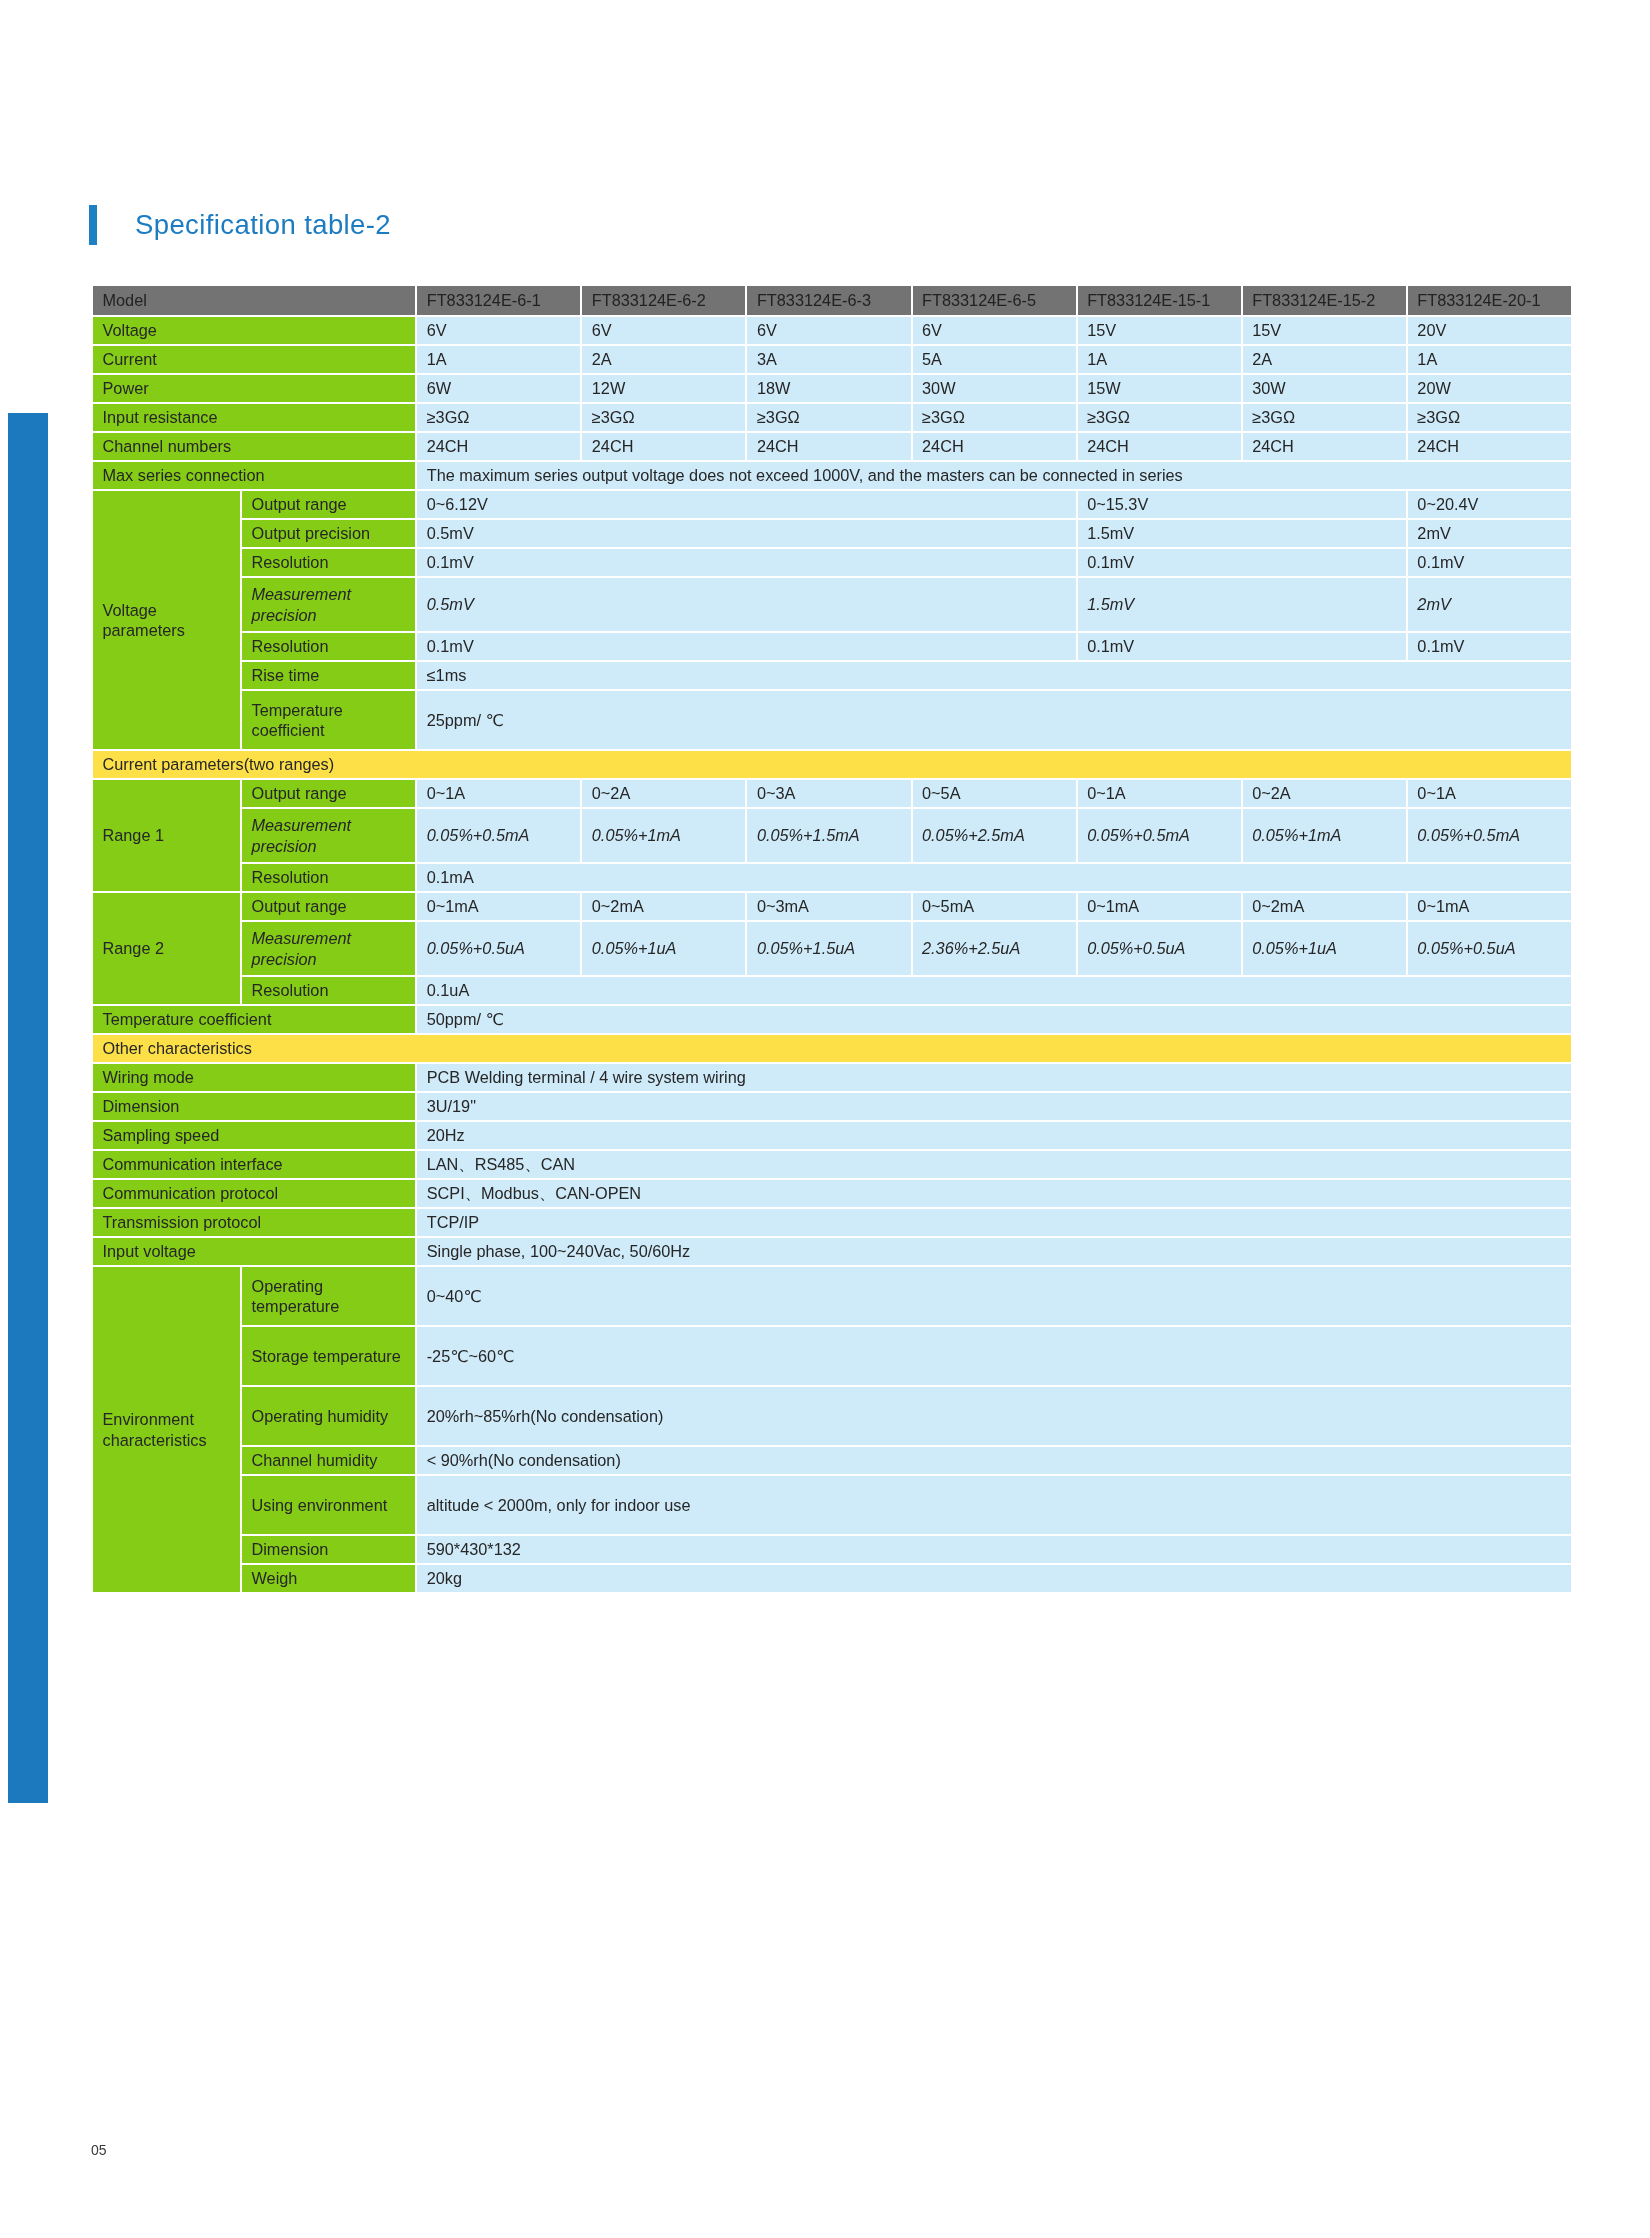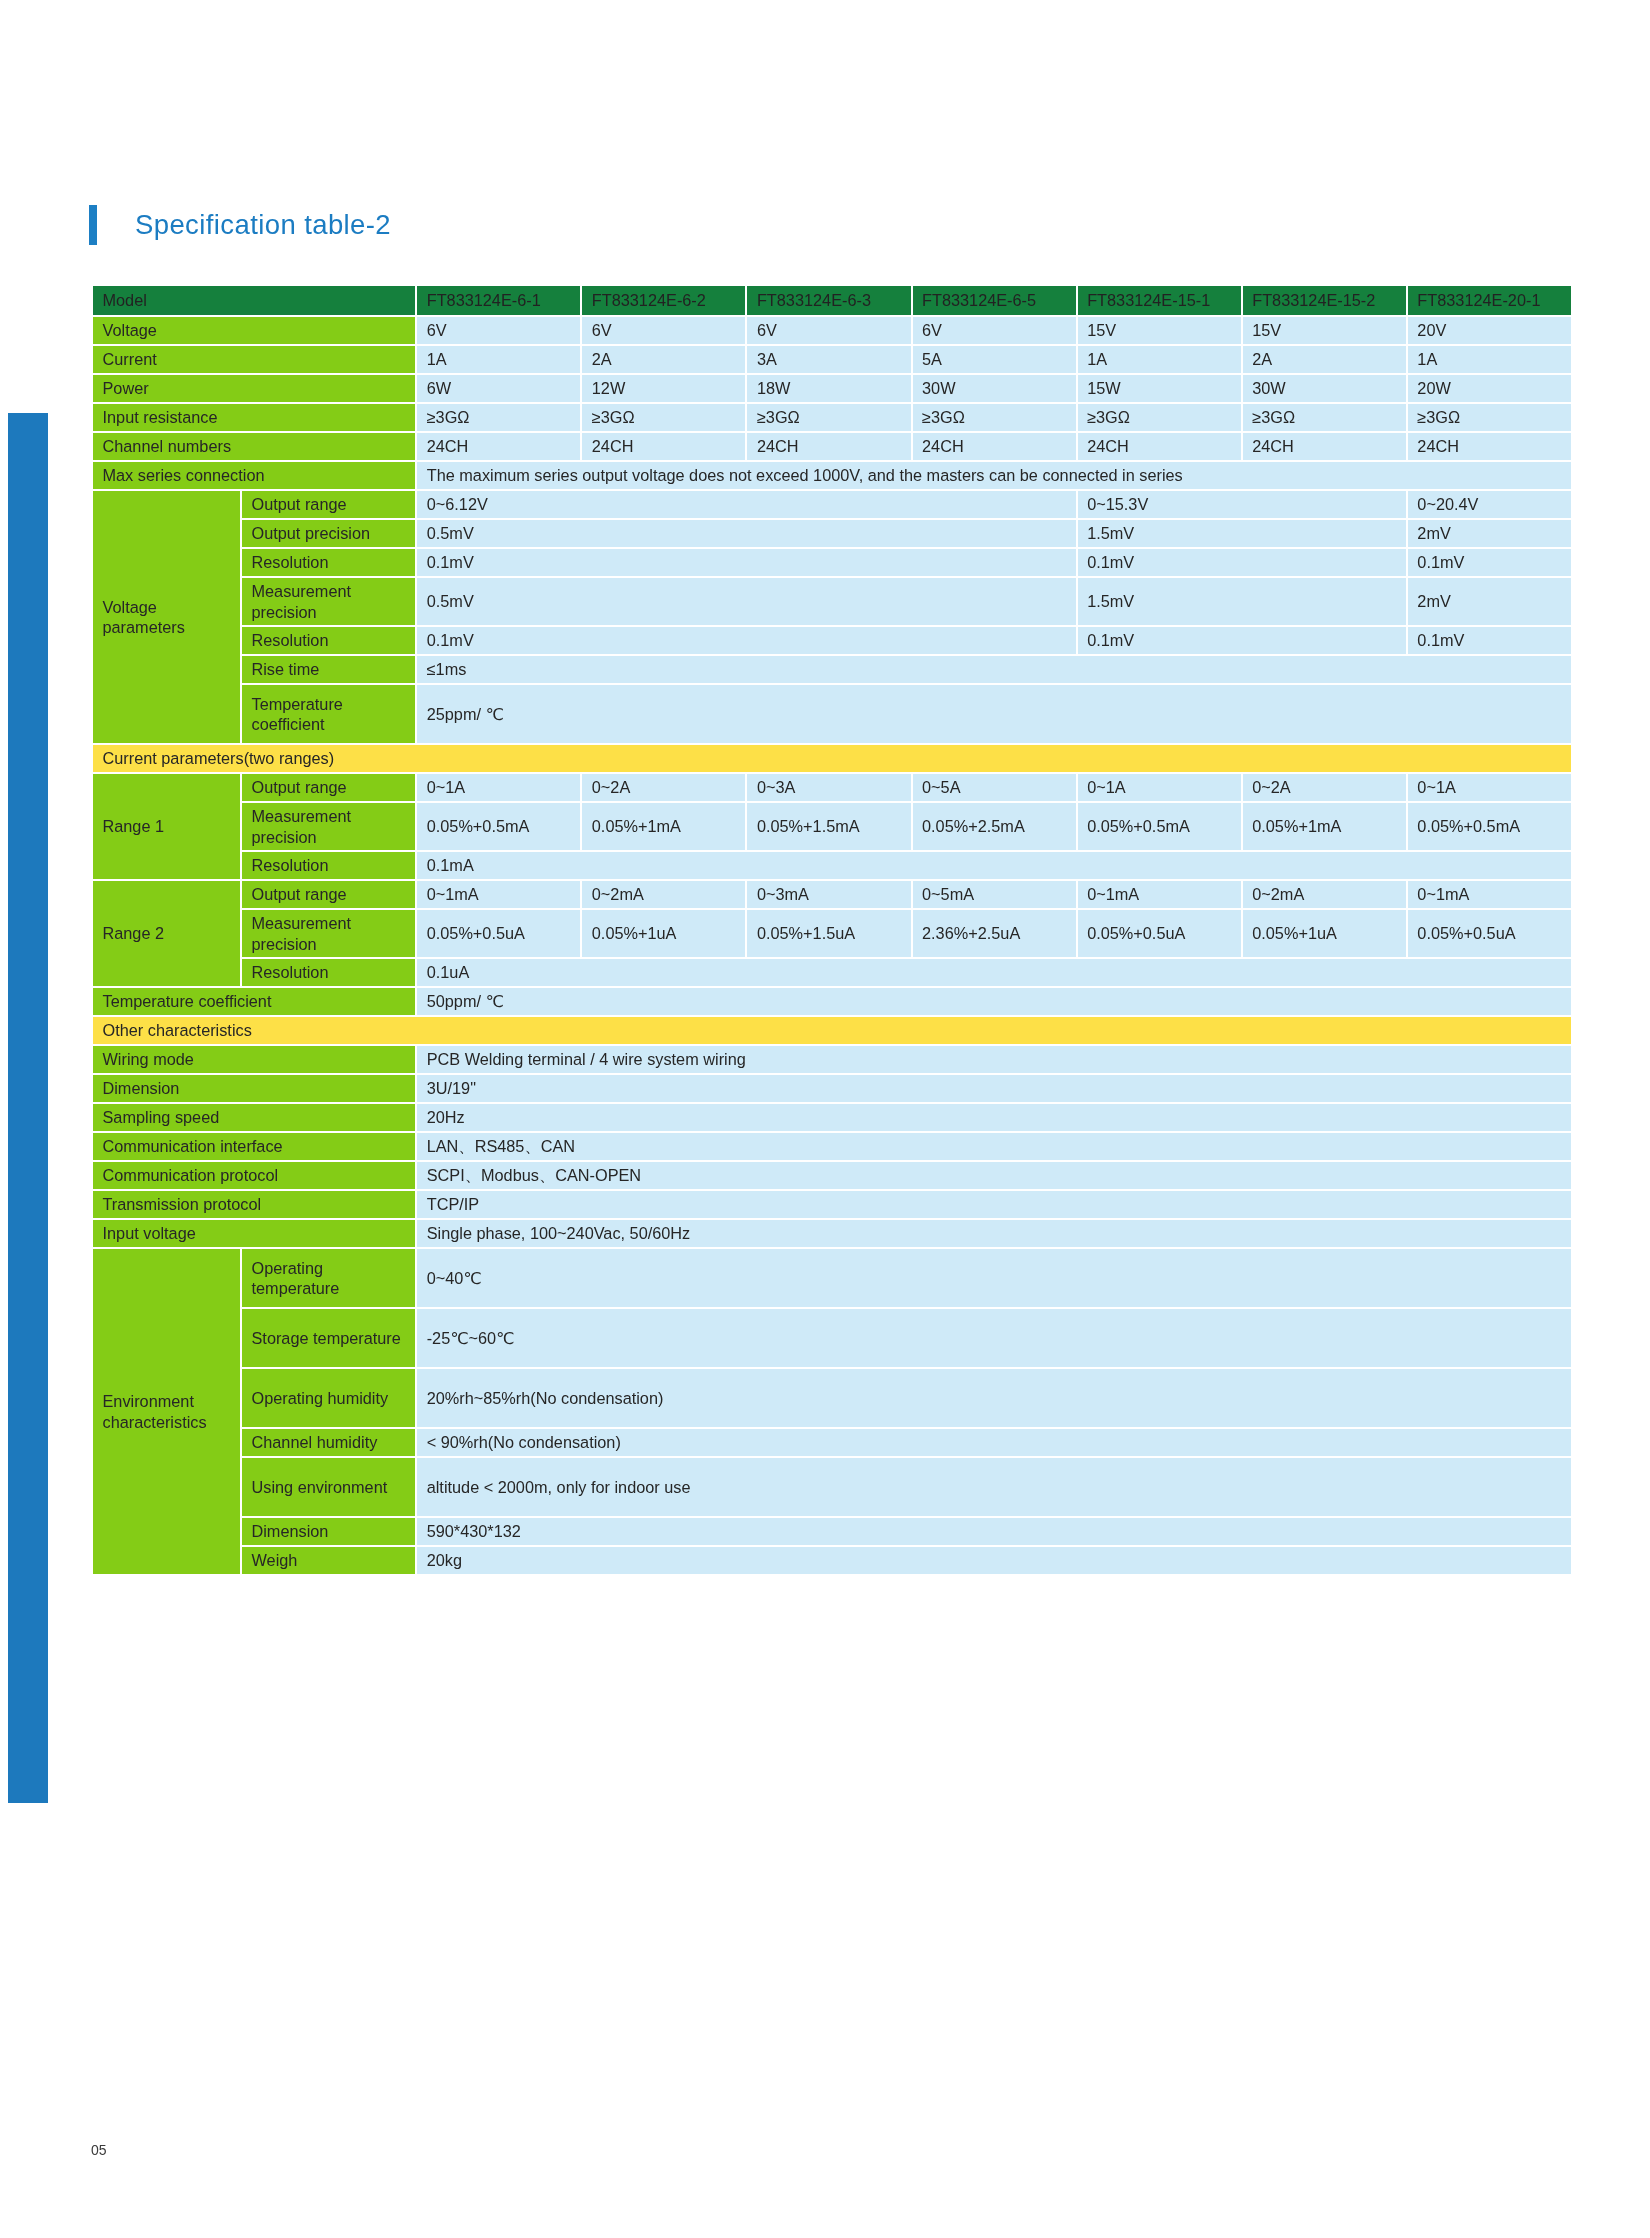--- a/index.html
+++ b/index.html
@@ -25,26 +25,26 @@
 
   table.spec-table{
     position:absolute;left:91px;top:284px;
     border-collapse:separate;border-spacing:2.6px;
     table-layout:fixed;width:1482px;
   }
   .spec-table td,.spec-table th{
     font-size:16.3px;font-weight:400;text-align:left;vertical-align:middle;
     padding:1.7px 9.5px;line-height:1.25;overflow:hidden;
   }
-  .hdr{background:#15803d;color:#222222;}
+  .hdr{background:#737373;color:#222222;}
   .lbl{background:#84cc16;}
   .val{background:#cfeaf8;}
   .section{background:#fde047;}
   tr.rh1{height:27px;}
-  tr.rh2{height:47px;}
+  tr.rh2{height:53px;font-style:italic;}
   tr.rh3{height:58px;}
   tr.rhh{height:29px;}
 
   .page-number{
     position:absolute;left:91px;top:2142px;font-size:14px;color:#3a3a3a;text-align:right;
   }
 </style>
 </head>
 <body>
 

